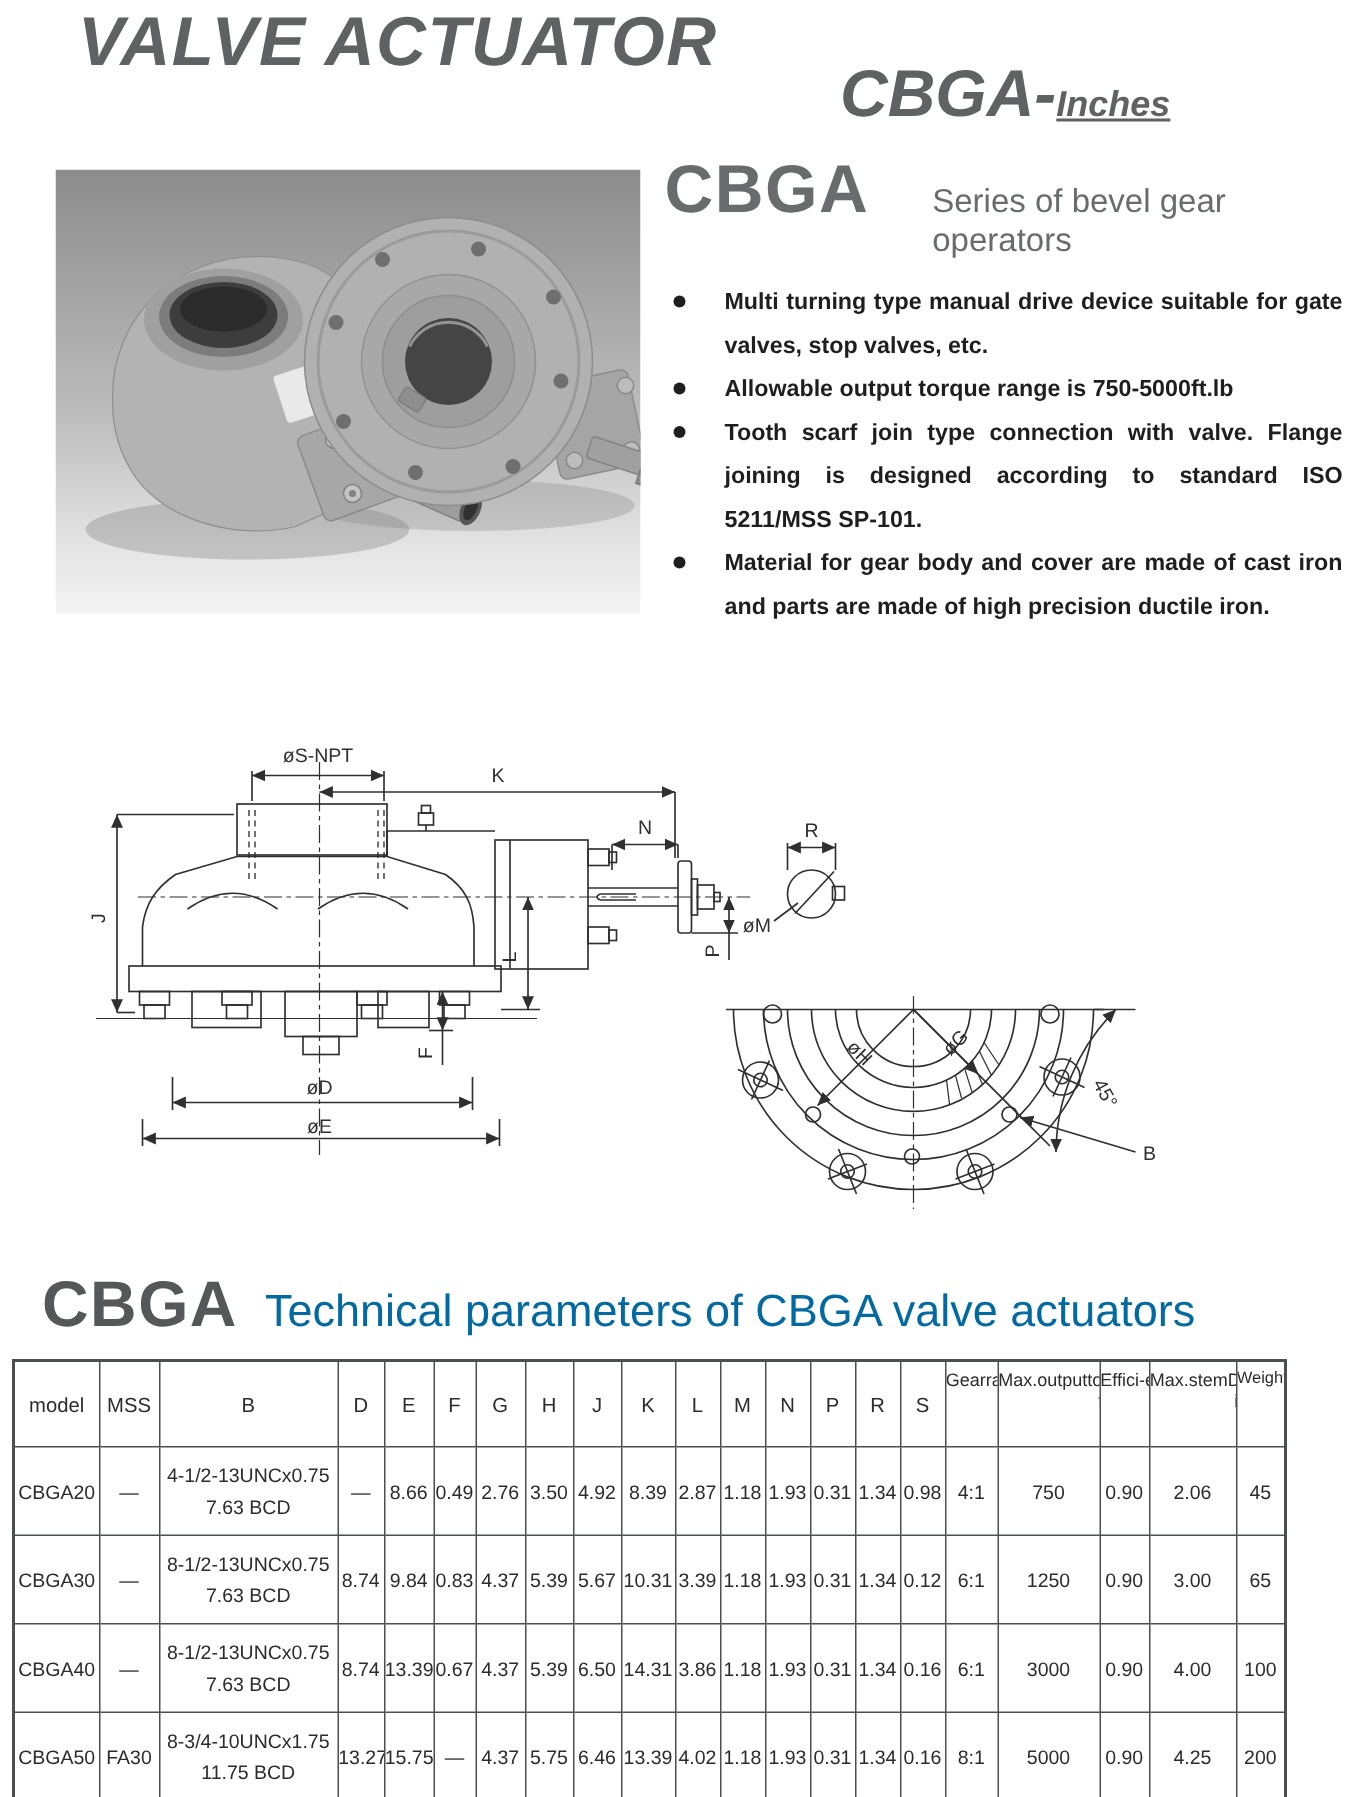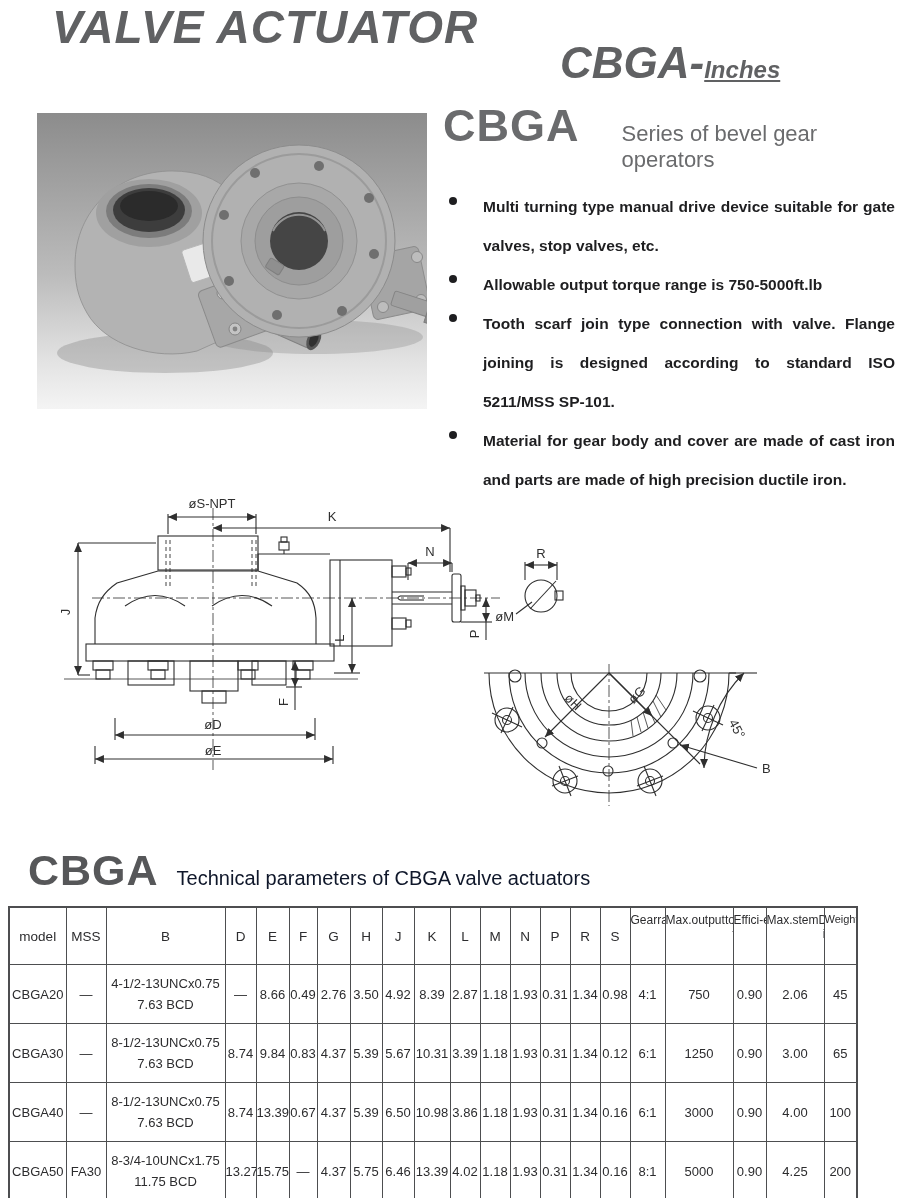--- a/index.html
+++ b/index.html
@@ -13,28 +13,28 @@
 
   .photo{position:absolute;left:37px;top:113px;width:390px;height:296px;}
 
   .intro{position:absolute;left:443px;top:100px;width:452px;}
   .intro-head{display:flex;align-items:baseline;gap:14px;}
   .intro-head .series{font-size:45px;font-weight:800;color:#6a6b6d;letter-spacing:1px;}
   .intro-head .desc{font-size:22px;color:#6a6b6d;margin-left:28px;}
   .bullets{list-style:none;margin:14px 0 0 0;padding:0;}
   .bullets li{display:flex;}
   .bullets .dot{width:8px;height:8px;border-radius:50%;background:#1e1e20;margin:10px 26px 0 6px;flex:none;}
-  .bullets .btxt{flex:1;font-weight:bold;font-size:15.5px;line-height:39px;color:#1e1e20;text-align:justify;}
+  .bullets .btxt{flex:1;font-weight:bold;font-size:15.5px;line-height:29px;color:#1e1e20;text-align:justify;}
 
   .drawing{position:absolute;left:0;top:468px;width:900px;height:372px;}
   .drawing text{font-family:"Liberation Sans",sans-serif;font-size:13px;fill:#2f2f2f;stroke:none;}
 
   .params-head{position:absolute;left:28px;top:846px;display:flex;align-items:baseline;gap:18px;white-space:nowrap;}
   .params-head .series{font-size:43px;font-weight:800;color:#565759;letter-spacing:1px;}
-  .params-head .desc{font-size:20px;color:#0f172a;text-align:right;}
+  .params-head .desc{font-size:30px;color:#0369a1;text-align:right;}
 
   table.params{position:absolute;left:8px;top:906px;border-collapse:collapse;table-layout:fixed;width:848px;
     border:2px solid #4d4e50;color:#2c2c2e;}
   table.params th,table.params td{border:1px solid #4d4e50;text-align:center;vertical-align:middle;
     padding:0;font-weight:normal;overflow:hidden;font-size:13px;}
   table.params th{height:56px;font-size:13.5px;}
   table.params td{height:58px;}
   .h2{display:flex;flex-direction:row;justify-content:space-between;height:46px;padding:5px 0;font-size:12px;}
   .hw{font-size:11px;}
   .b2 div{line-height:21px;}
@@ -433,21 +433,21 @@
             <div>8-1/2-13UNCx0.75</div>
             <div>7.63 BCD</div>
           </div>
         </td>
     <td>8.74</td>
     <td>13.39</td>
     <td>0.67</td>
     <td>4.37</td>
     <td>5.39</td>
     <td>6.50</td>
-    <td>10.98</td>
+    <td>14.31</td>
     <td>3.86</td>
     <td>1.18</td>
     <td>1.93</td>
     <td>0.31</td>
     <td>1.34</td>
     <td>0.16</td>
     <td>6:1</td>
     <td>3000</td>
     <td>0.90</td>
     <td>4.00</td>

